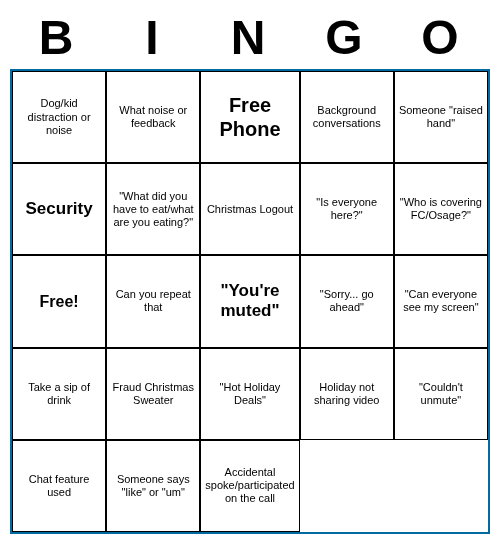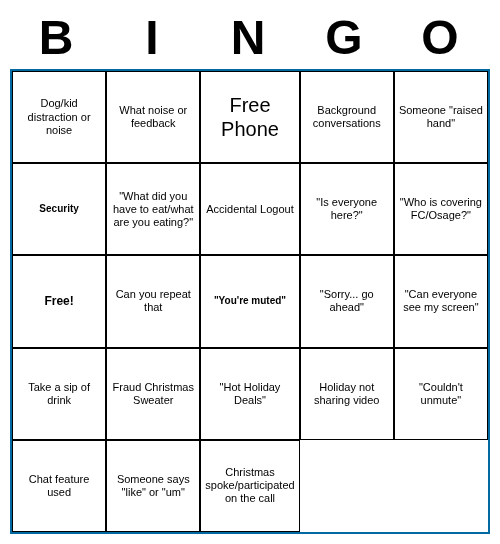--- a/index.html
+++ b/index.html
@@ -40,29 +40,29 @@
       display: flex;
       align-items: center;
       justify-content: center;
       text-align: center;
       padding: 4px;
       font-size: 11px;
       line-height: 1.2;
       min-height: 82px;
     }
     .bingo-cell.free {
-      font-size: 12px;
+      font-size: 16px;
       font-weight: bold;
     }
     .bingo-cell.large-text {
       font-size: 20px;
-      font-weight: normal;
+      font-weight: bold;
     }
     .bingo-cell.medium-text {
-      font-size: 10px;
+      font-size: 17px;
       font-weight: bold;
     }
   </style>
 </head>
 <body>
 
 <div class="bingo-title">
   <span>B</span>
   <span>I</span>
   <span>N</span>
@@ -71,29 +71,29 @@
 </div>
 
 <div class="bingo-grid">
 <div class="bingo-cell">Dog/kid distraction or noise</div>
     <div class="bingo-cell">What noise or feedback</div>
     <div class="bingo-cell large-text">Free Phone</div>
     <div class="bingo-cell">Background conversations</div>
     <div class="bingo-cell">Someone "raised hand"</div>
     <div class="bingo-cell medium-text">Security</div>
     <div class="bingo-cell">"What did you have to eat/what are you eating?"</div>
-    <div class="bingo-cell">Accidental Logout</div>
+    <div class="bingo-cell">Christmas Logout</div>
     <div class="bingo-cell">"Is everyone here?"</div>
     <div class="bingo-cell">"Who is covering FC/Osage?"</div>
     <div class="bingo-cell free">Free!</div>
     <div class="bingo-cell">Can you repeat that</div>
     <div class="bingo-cell medium-text">"You're muted"</div>
     <div class="bingo-cell">"Sorry... go ahead"</div>
     <div class="bingo-cell">"Can everyone see my screen"</div>
     <div class="bingo-cell">Take a sip of drink</div>
     <div class="bingo-cell">Fraud Christmas Sweater</div>
     <div class="bingo-cell">"Hot Holiday Deals"</div>
     <div class="bingo-cell">Holiday not sharing video</div>
     <div class="bingo-cell">"Couldn't unmute"</div>
     <div class="bingo-cell">Chat feature used</div>
     <div class="bingo-cell">Someone says "like" or "um"</div>
-    <div class="bingo-cell">Christmas spoke/participated on the call</div>
+    <div class="bingo-cell">Accidental spoke/participated on the call</div>
   </div>
 
 </body></html>

